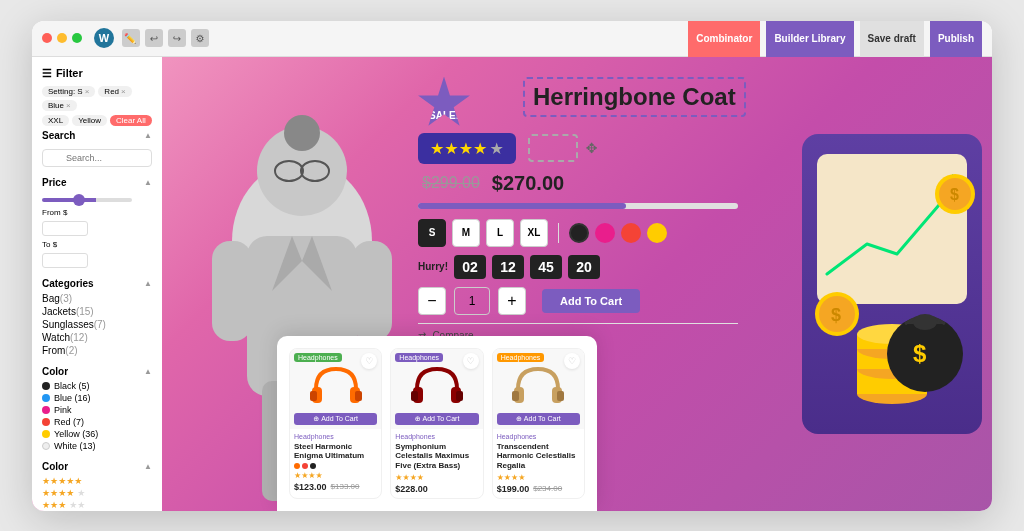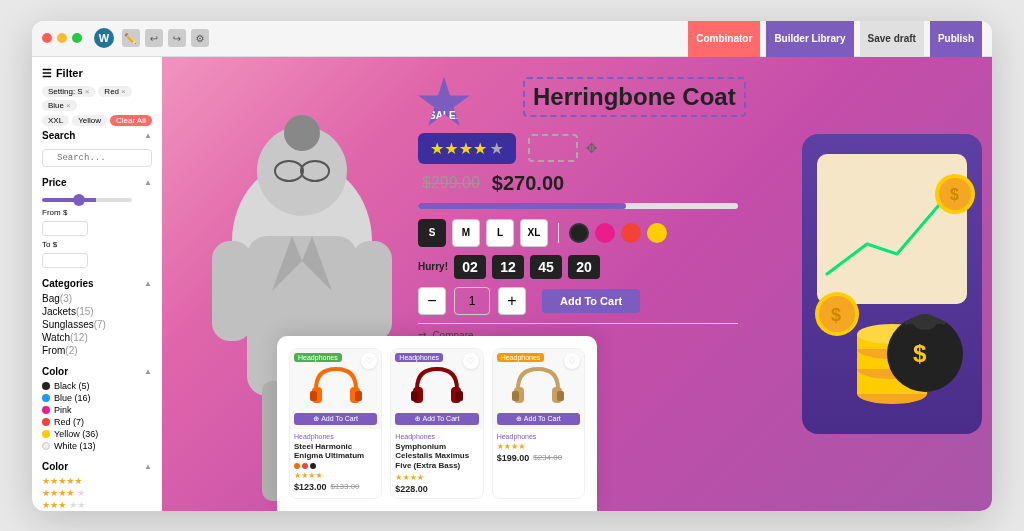--- a/index.html
+++ b/index.html
@@ -119,26 +119,25 @@
       font-size: 8px;
       display: flex;
       align-items: center;
       gap: 2px;
     }
     .filter-tag .x { color: #999; cursor: pointer; }
     .clear-all { background: #ff6b6b; color: white; border-radius: 10px; padding: 1px 6px; font-size: 8px; cursor: pointer; border: none; }
 
     .search-box {
       width: 100%;
-      padding: 3px 14px;
+      padding: 3px 23px;
       border: 1px solid #ddd;
       border-radius: 4px;
       font-size: 9px;
       margin-top: 4px;
-      font-family: Liberation Mono, monospace;
     }
 
     .price-slider {
       width: 100%;
       margin: 6px 0;
     }
 
     .price-range { display: flex; gap: 4px; flex-direction: column; }
     .price-input {
       width: 46px;
@@ -839,20 +838,21 @@
               <rect x="4" y="32" width="7" height="10" rx="2" fill="#a07840"></rect>
               <rect x="49" y="32" width="7" height="10" rx="2" fill="#a07840"></rect>
             </svg>
             <div class="card-add-to-cart">
               <span>⊕</span>
                 <span>Add To Cart</span>
             </div>
           </div>
           <div class="card-body">
             <div class="card-category">Headphones</div>
+            <div class="card-name">Transcendent Harmonic Celestialis Regalia</div>
             <div class="card-stars">★★★★</div>
             <div class="card-price">
               <span class="card-price-current">$199.00</span>
               <span class="card-price-original">$234.00</span>
             </div>
           </div>
         </div>
 
       </div>
 

